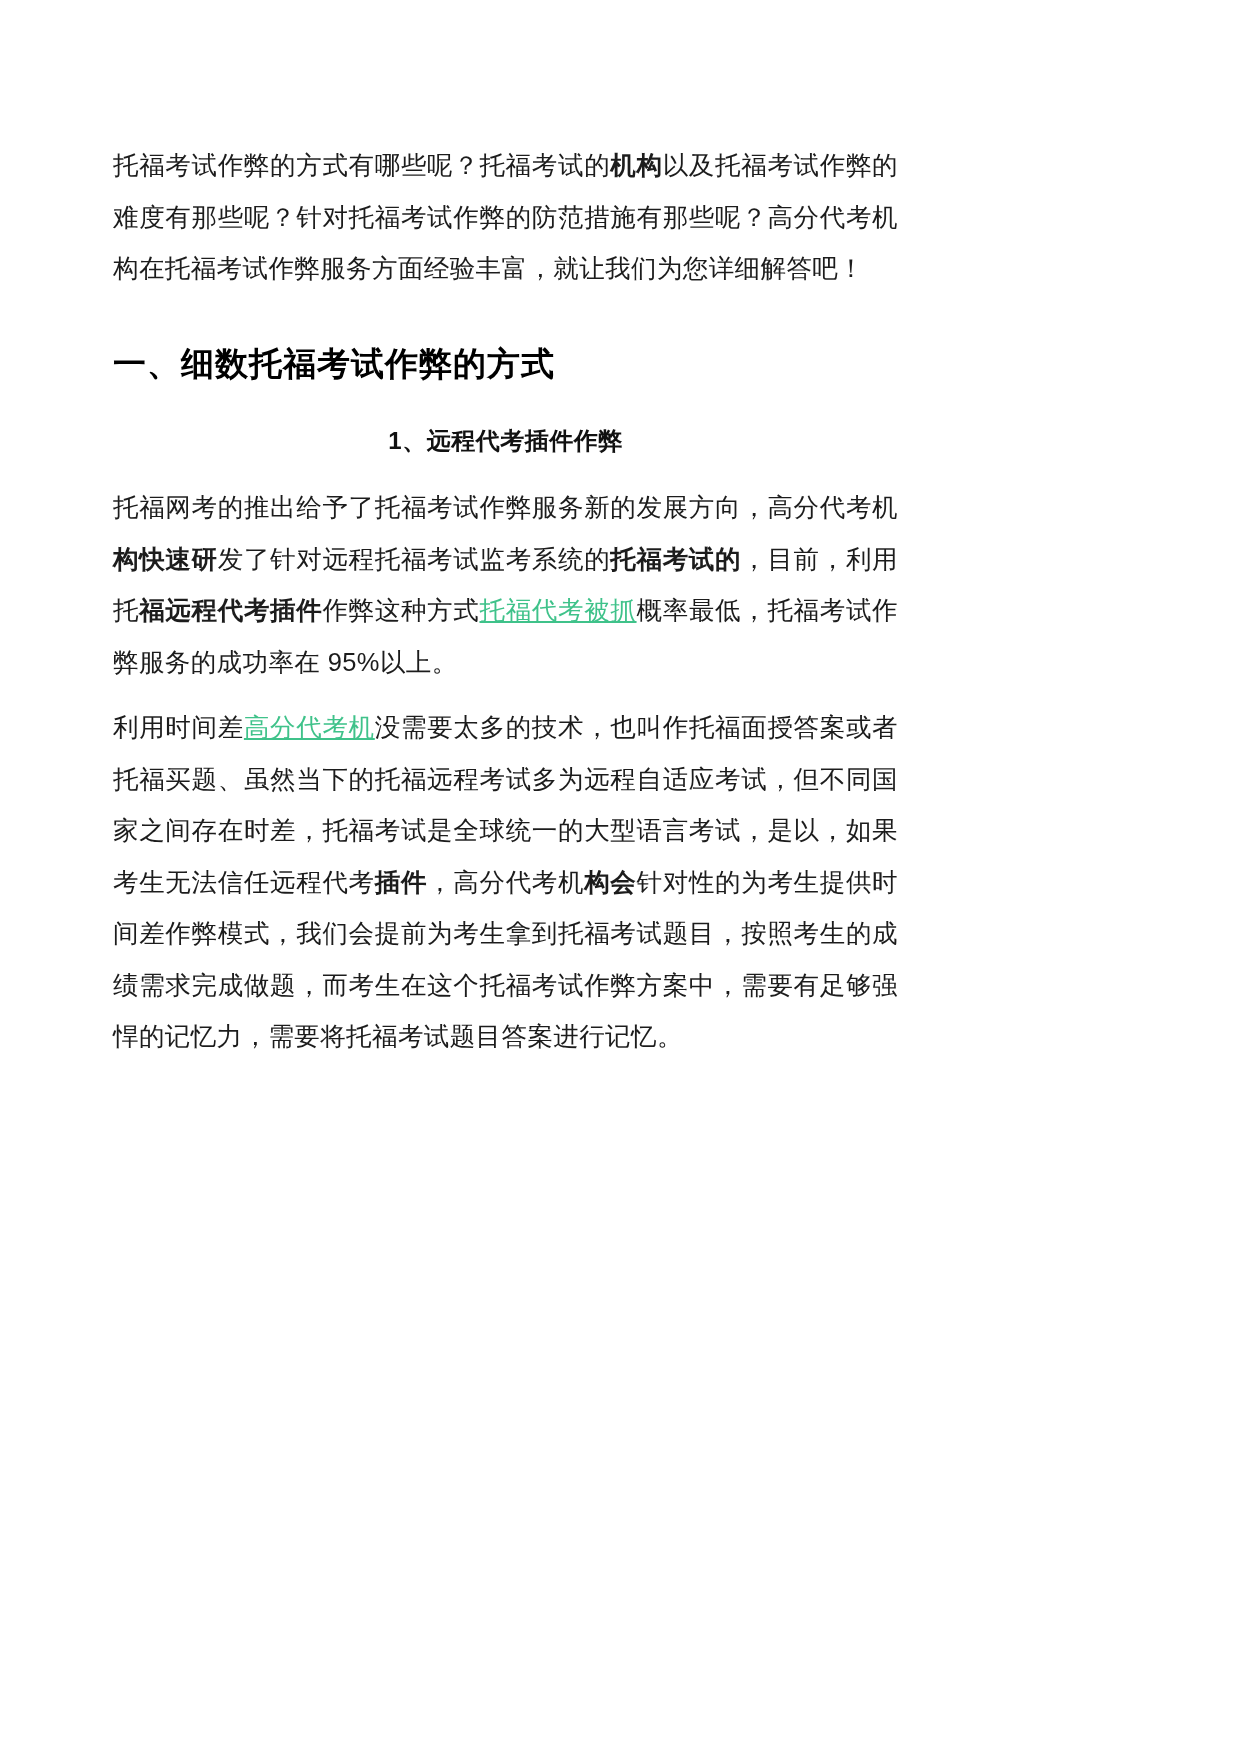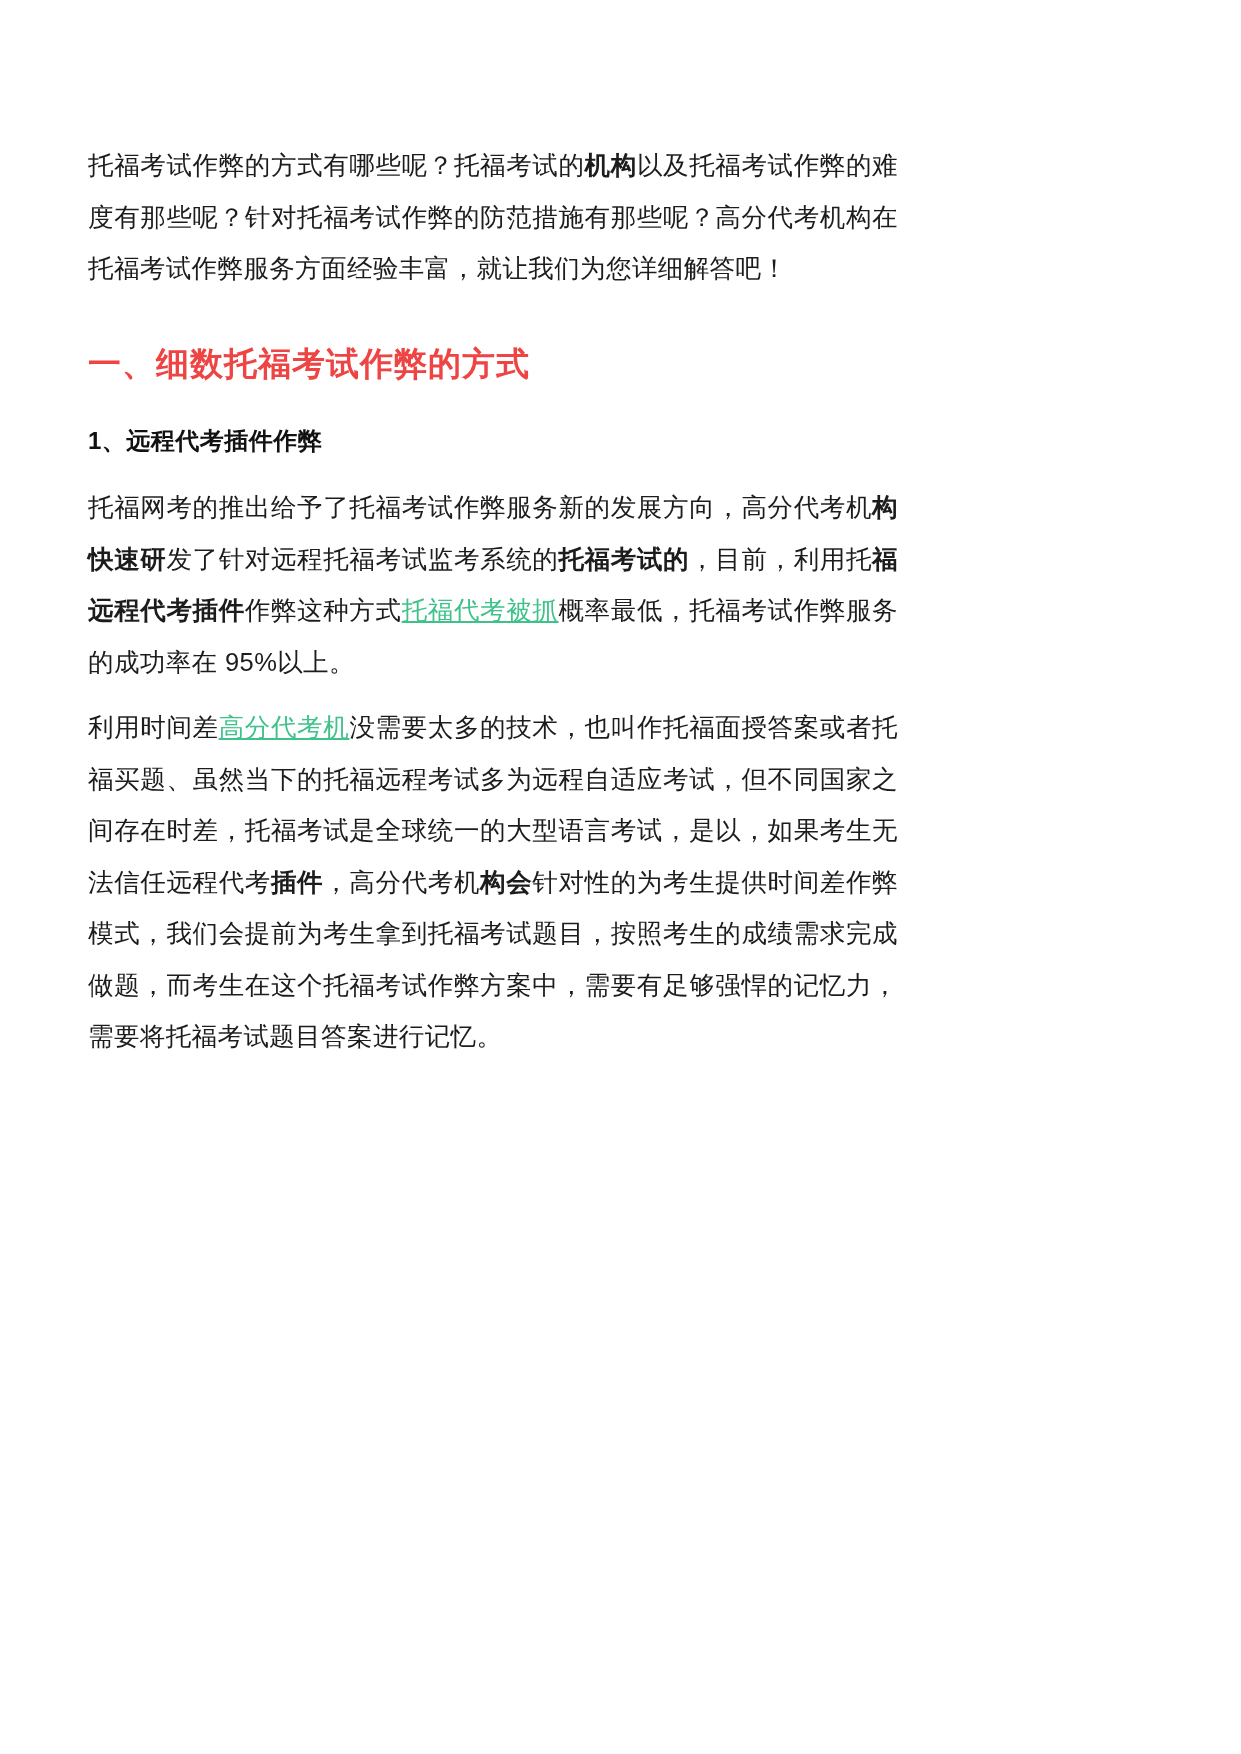--- a/index.html
+++ b/index.html
@@ -11,47 +11,48 @@
     width: 1241px;
     height: 1754px;
     font-family: "Liberation Sans", "DejaVu Sans", sans-serif;
     color: #1c1c1c;
     -webkit-font-smoothing: antialiased;
   }
   .page {
     box-sizing: border-box;
     width: 1073px;
     height: 1754px;
-    padding: 140px 175px 0 88px;
+    padding: 140px 175px 0 113px;
     position: relative;
   }
   p.para {
     font-size: 25.5px;
     line-height: 2.02;
     letter-spacing: 0.4px;
     margin: 0 0 14px 0;
     text-align: justify;
     text-justify: inter-ideograph;
     color: #1c1c1c;
   }
   h2.heading {
     font-size: 33px;
     font-weight: bold;
     letter-spacing: 1px;
     margin: 44px 0 30px 0;
-    color: #ef4444;
+    color: #000000;
     line-height: 1.5;
   }
   h3.subheading {
     font-size: 24px;
     font-weight: bold;
     letter-spacing: 0.5px;
     margin: 34px 0 22px 0;
     color: #111111;
     line-height: 1.6;
+    text-align: center;
   }
   .lead {
     margin-bottom: 20px;
   }
   .hl {
     color: #3fc28a;
     text-decoration: underline;
   }
   .b {
     font-weight: bold;

